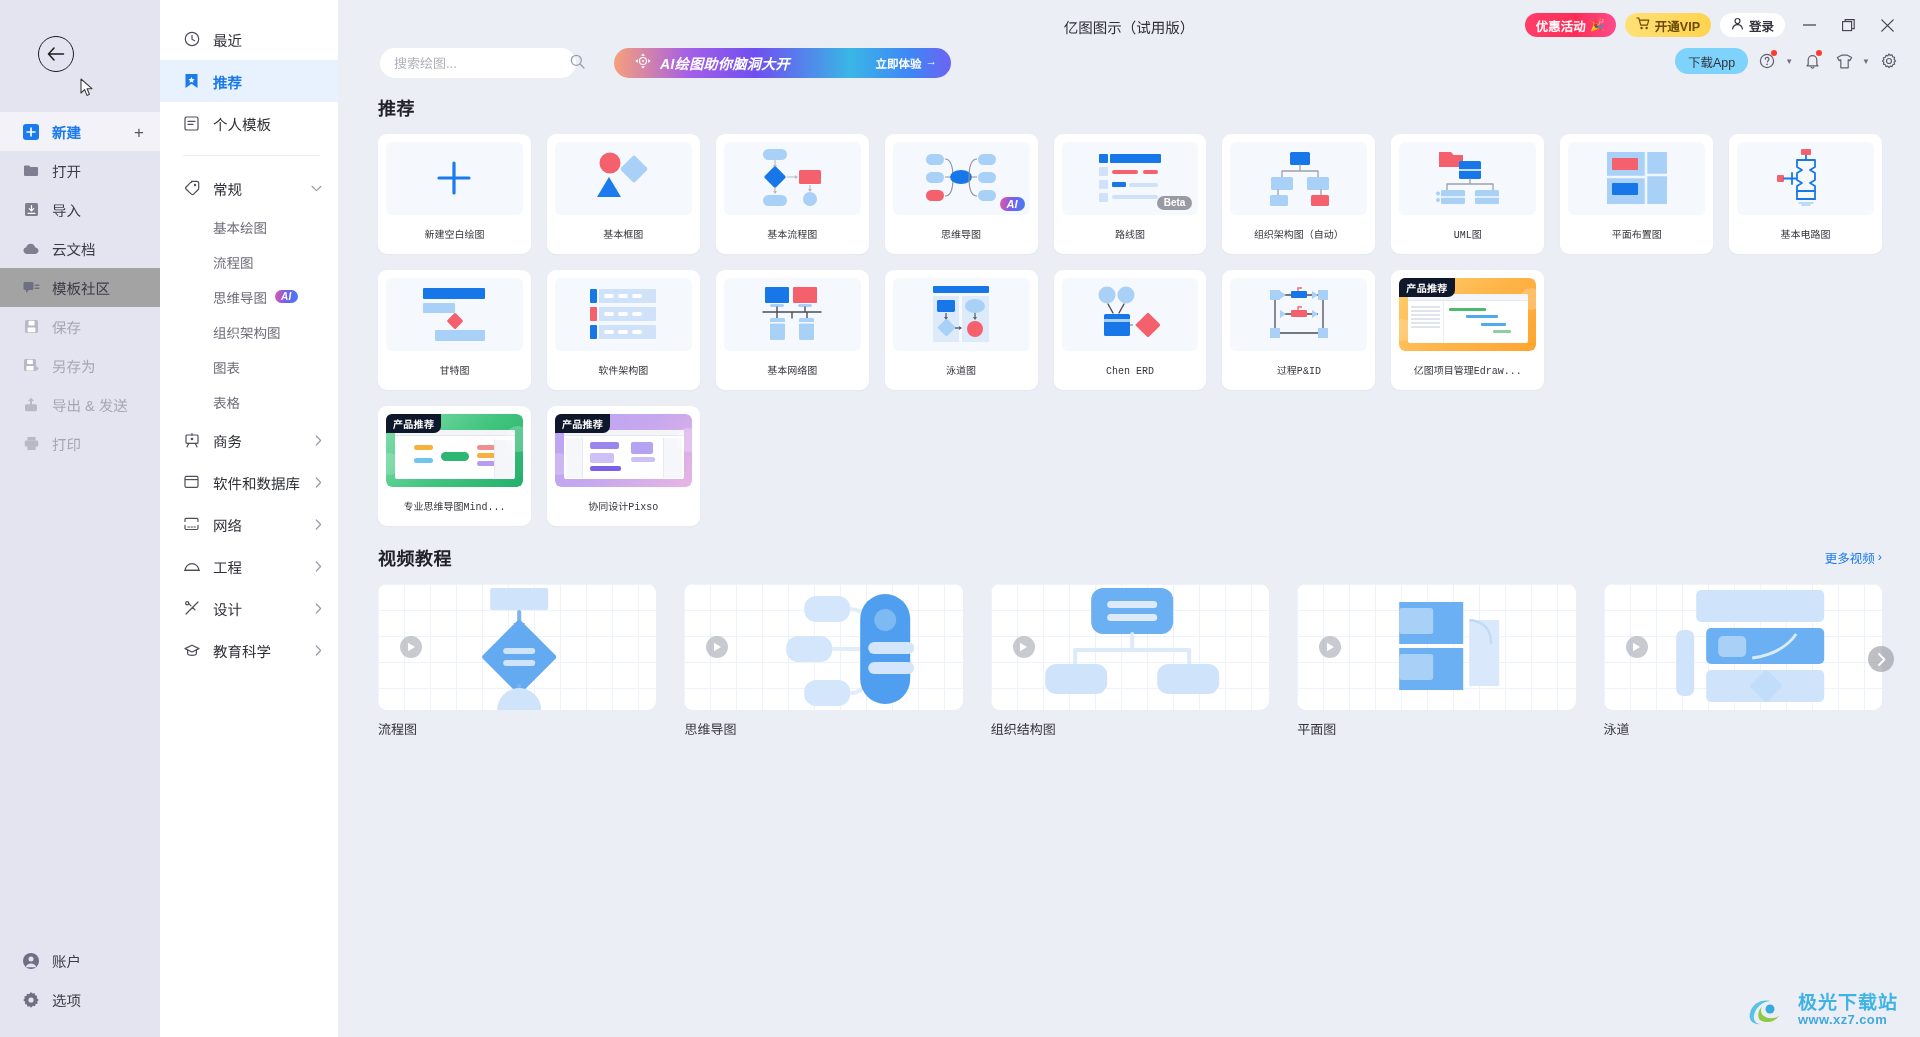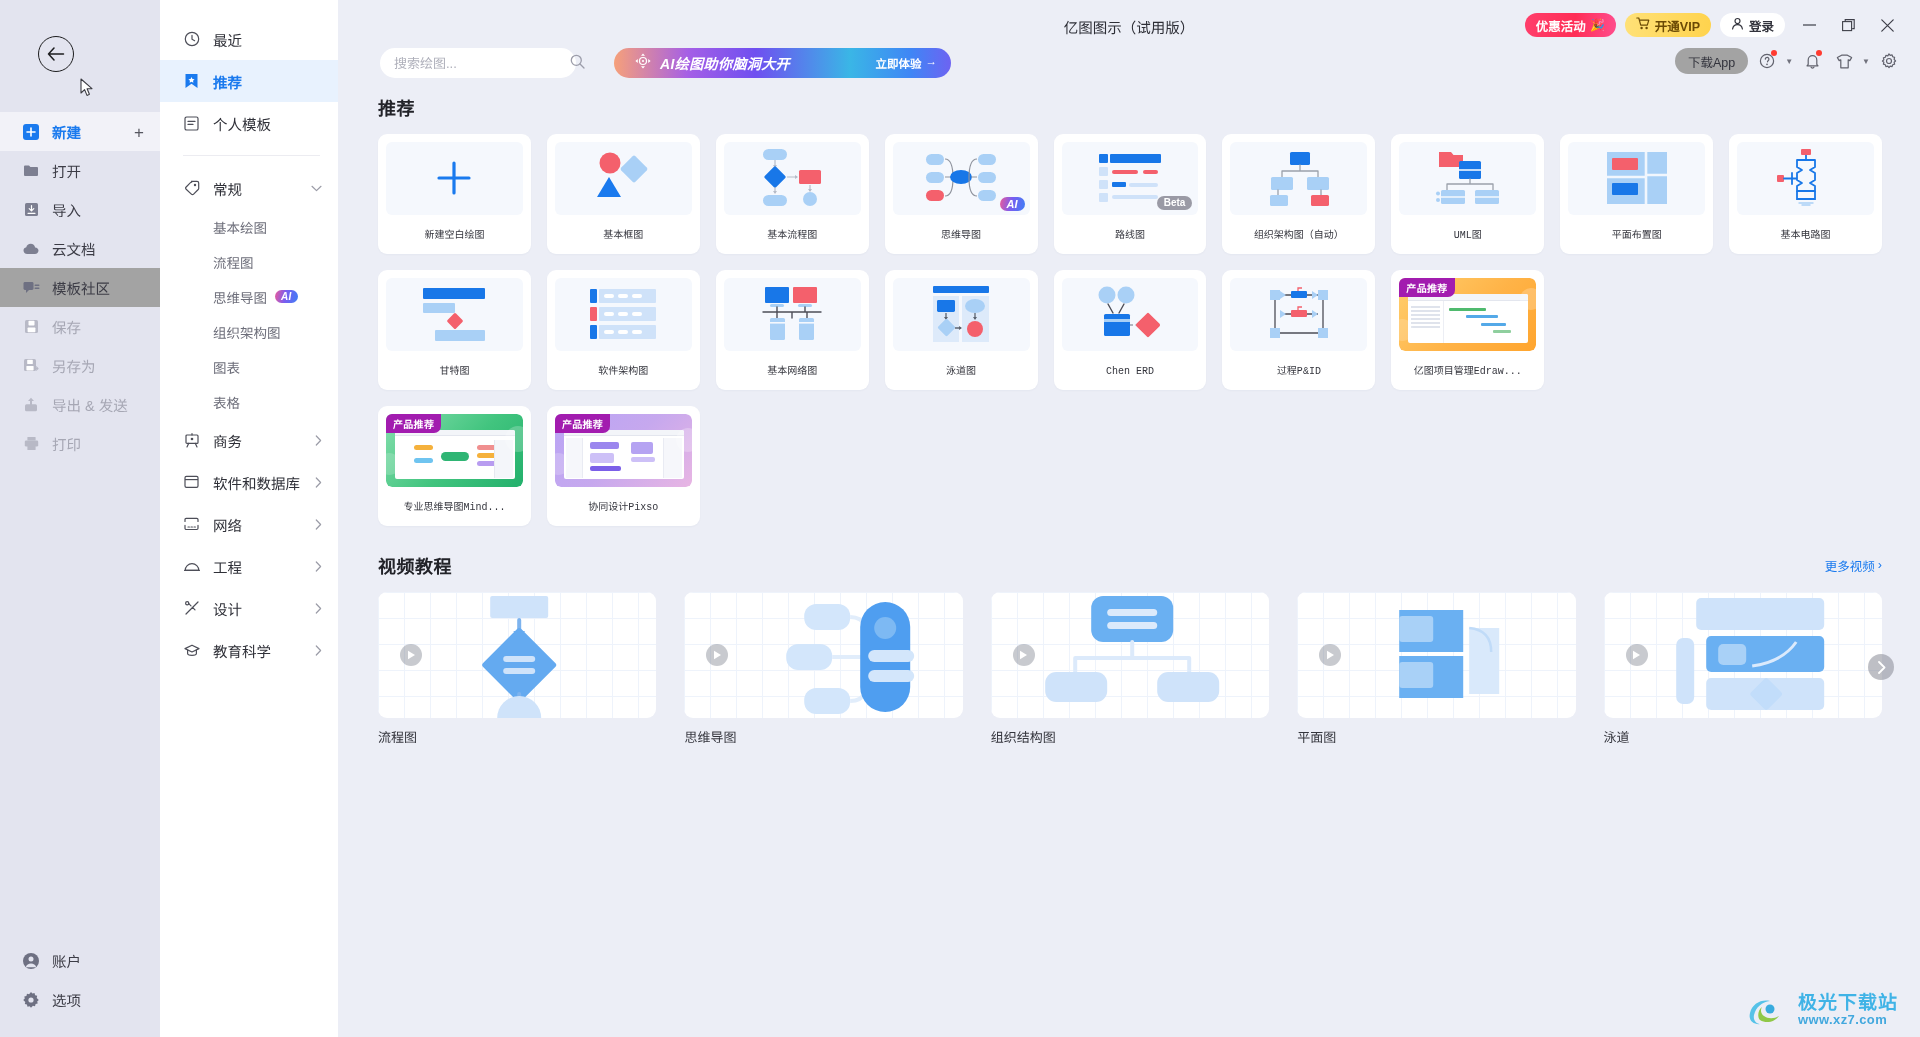--- a/index.html
+++ b/index.html
@@ -124,21 +124,21 @@
     background: linear-gradient(90deg, #f6a07a 0%, #a55fe6 22%, #6f4ff0 42%, #3ab6e6 70%, #3f86f5 88%, #6d63f2 100%);
     display: flex; align-items: center; padding: 0 14px 0 20px;
   }
   .ai-banner-txt {
     color: #fff; font-size: 14px; font-weight: 700; font-style: italic;
     flex: 1; margin-left: 8px; letter-spacing: .4px;
   }
   .ai-banner-cta { color: #fff; font-size: 11.5px; font-weight: 600; display:flex; gap:4px;}
   .tool-right { position: absolute; right: 18px; top: 0; display: flex; align-items: center; gap: 6px; }
   .dlapp {
-    height: 26px; padding: 0 13px; border-radius: 13px; background: #a3a3a3;
+    height: 26px; padding: 0 13px; border-radius: 13px; background: #7dd3fc;
     font-size: 12.5px; color: #32333c; display: flex; align-items: center;
     cursor: pointer; font-weight: 500;
   }
   .ibtn { width: 26px; height: 26px; display:flex; align-items:center; justify-content:center; cursor:pointer; position: relative;}
   .ibtn .dot { position:absolute; top:2px; right:3px; width:6px; height:6px; border-radius:50%; background:#ff3b30; }
   .caret { font-size: 8px; color: #70717c; margin-left: -1px; cursor: pointer; }
 
   
   .content { position: absolute; left: 0; right: 0; top: 94px; bottom: 0; padding: 0 38px 0 40px; }
   .sec-head { display:flex; align-items:center; justify-content:space-between; }
@@ -164,28 +164,28 @@
     position: absolute; right: 6px; bottom: 5px; background: #9a9aa5; color: #fff;
     font-size: 10px; padding: 1.5px 7px; border-radius: 9px; font-weight: 600;
   }
   .badge-ai {
     position: absolute; right: 5px; bottom: 4px;
     background: linear-gradient(100deg,#e95a9b 0%, #7a5df0 45%, #3f7ef5 100%);
     color:#fff; font-size: 11px; font-style: italic; font-weight: 700;
     padding: 1px 7px; border-radius: 8px;
   }
   .badge-promo {
-    position: absolute; left: 0; top: 0; background: #a21caf; color: #fff;
+    position: absolute; left: 0; top: 0; background: #0f172a; color: #fff;
     font-size: 10px; padding: 2px 7px; border-bottom-right-radius: 7px; font-weight: 600;
     z-index: 3; letter-spacing: .3px;
   }
   .promo-thumb { width: 100%; height: 100%; border-radius: 6px; position: relative; overflow: hidden; }
 
   
-  .vid-section { margin-top: 26px; }
+  .vid-section { margin-top: 18px; }
   .vid-grid { display: grid; grid-template-columns: repeat(5, 1fr); gap: 28px; margin-top: 14px; position: relative; }
   .vid-card { cursor: pointer; }
   .vid-thumb {
     background: #fff; border-radius: 9px; height: 126px; position: relative; overflow: hidden;
   }
   .vid-name { font-size: 13px; color: #34353d; margin-top: 9px; }
   .play-btn {
     position: absolute; left: 22px; top: 50%; transform: translateY(-50%);
     width: 22px; height: 22px; border-radius: 50%; background: rgba(125,128,140,.42);
     display:flex; align-items:center; justify-content:center; z-index: 4;

